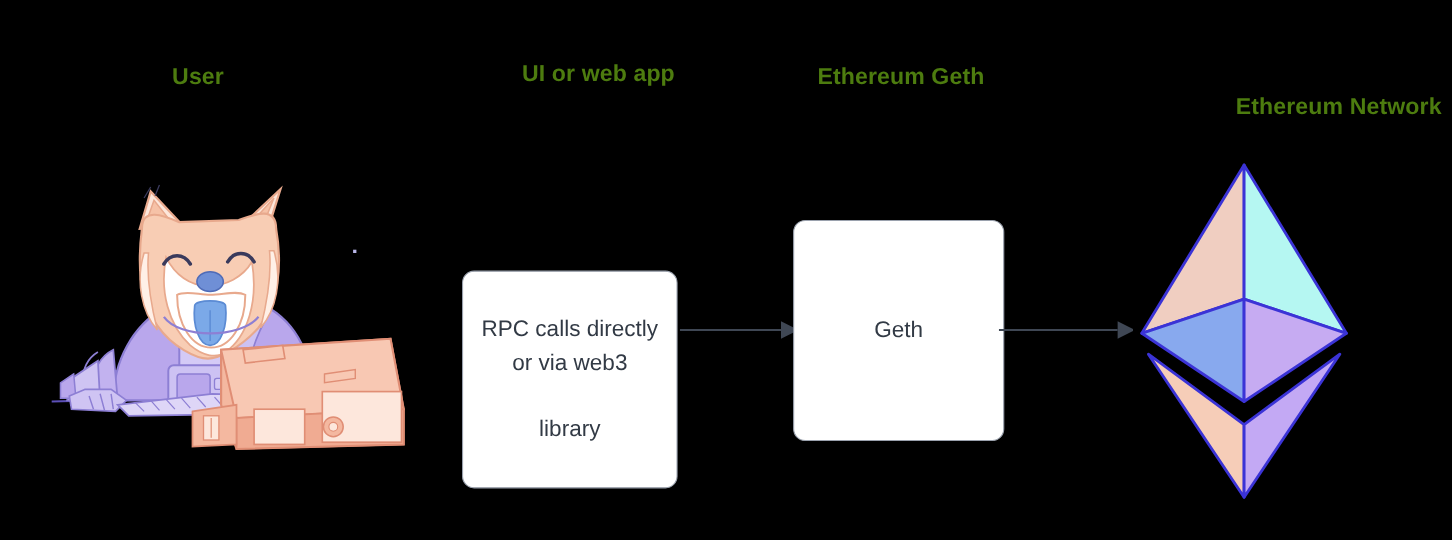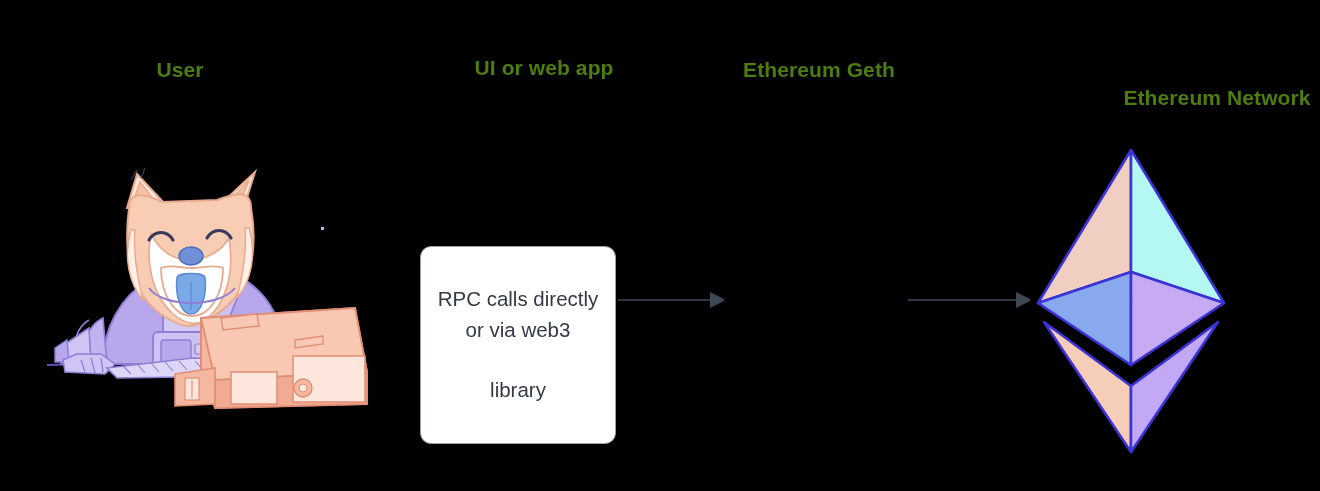--- a/index.html
+++ b/index.html
@@ -199,20 +199,23 @@
     </span>
   </div>
 
   <div class="arrow" id="arrow-webapp-to-geth">
     <svg width="106" height="28" viewBox="0 0 106 28" xmlns="http://www.w3.org/2000/svg">
       <line x1="0" y1="14" x2="92" y2="14" stroke="#3f4754" stroke-width="1.6"></line>
       <polygon points="92,6 108,14 92,22" fill="#3f4754"></polygon>
     </svg>
   </div>
 
+  <div class="node-box" id="box-geth">
+    <span class="label">Geth</span>
+  </div>
 
   <div class="arrow" id="arrow-geth-to-network">
     <svg width="122" height="28" viewBox="0 0 122 28" xmlns="http://www.w3.org/2000/svg">
       <line x1="0" y1="14" x2="108" y2="14" stroke="#3f4754" stroke-width="1.6"></line>
       <polygon points="108,6 124,14 108,22" fill="#3f4754"></polygon>
     </svg>
   </div>
 
   <div class="illustration" id="eth-logo">
     <svg width="206" height="320" viewBox="0 0 206 320" xmlns="http://www.w3.org/2000/svg">

